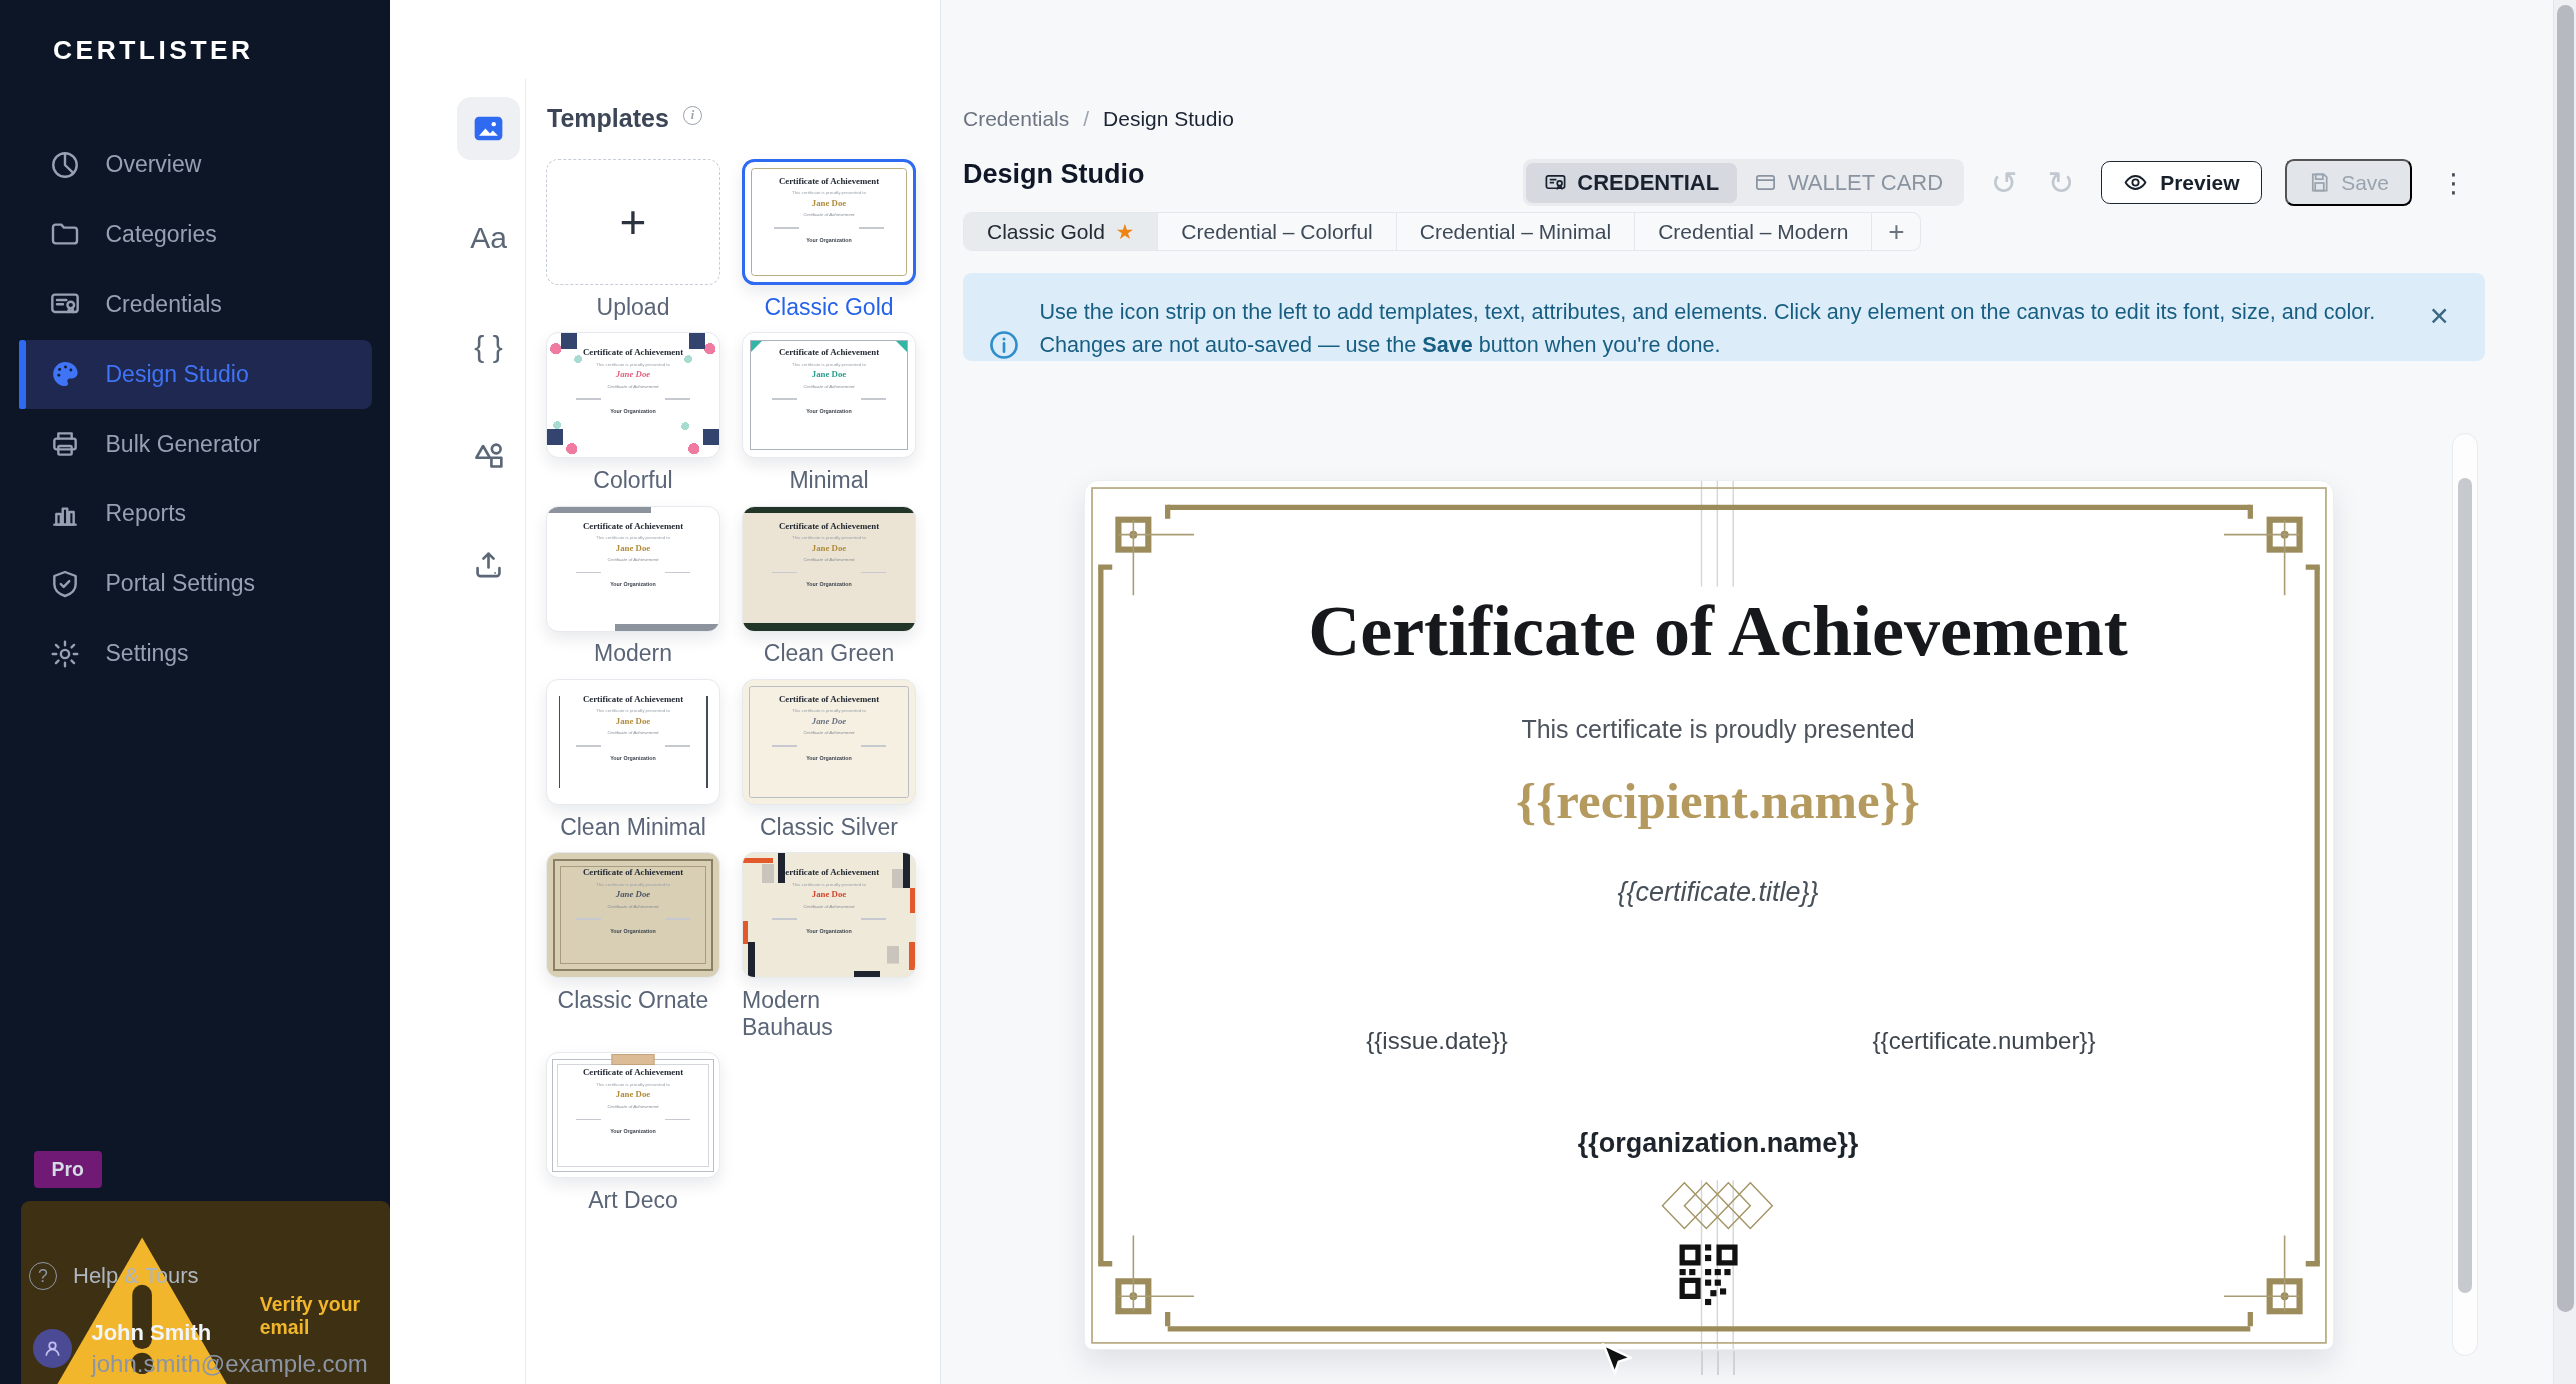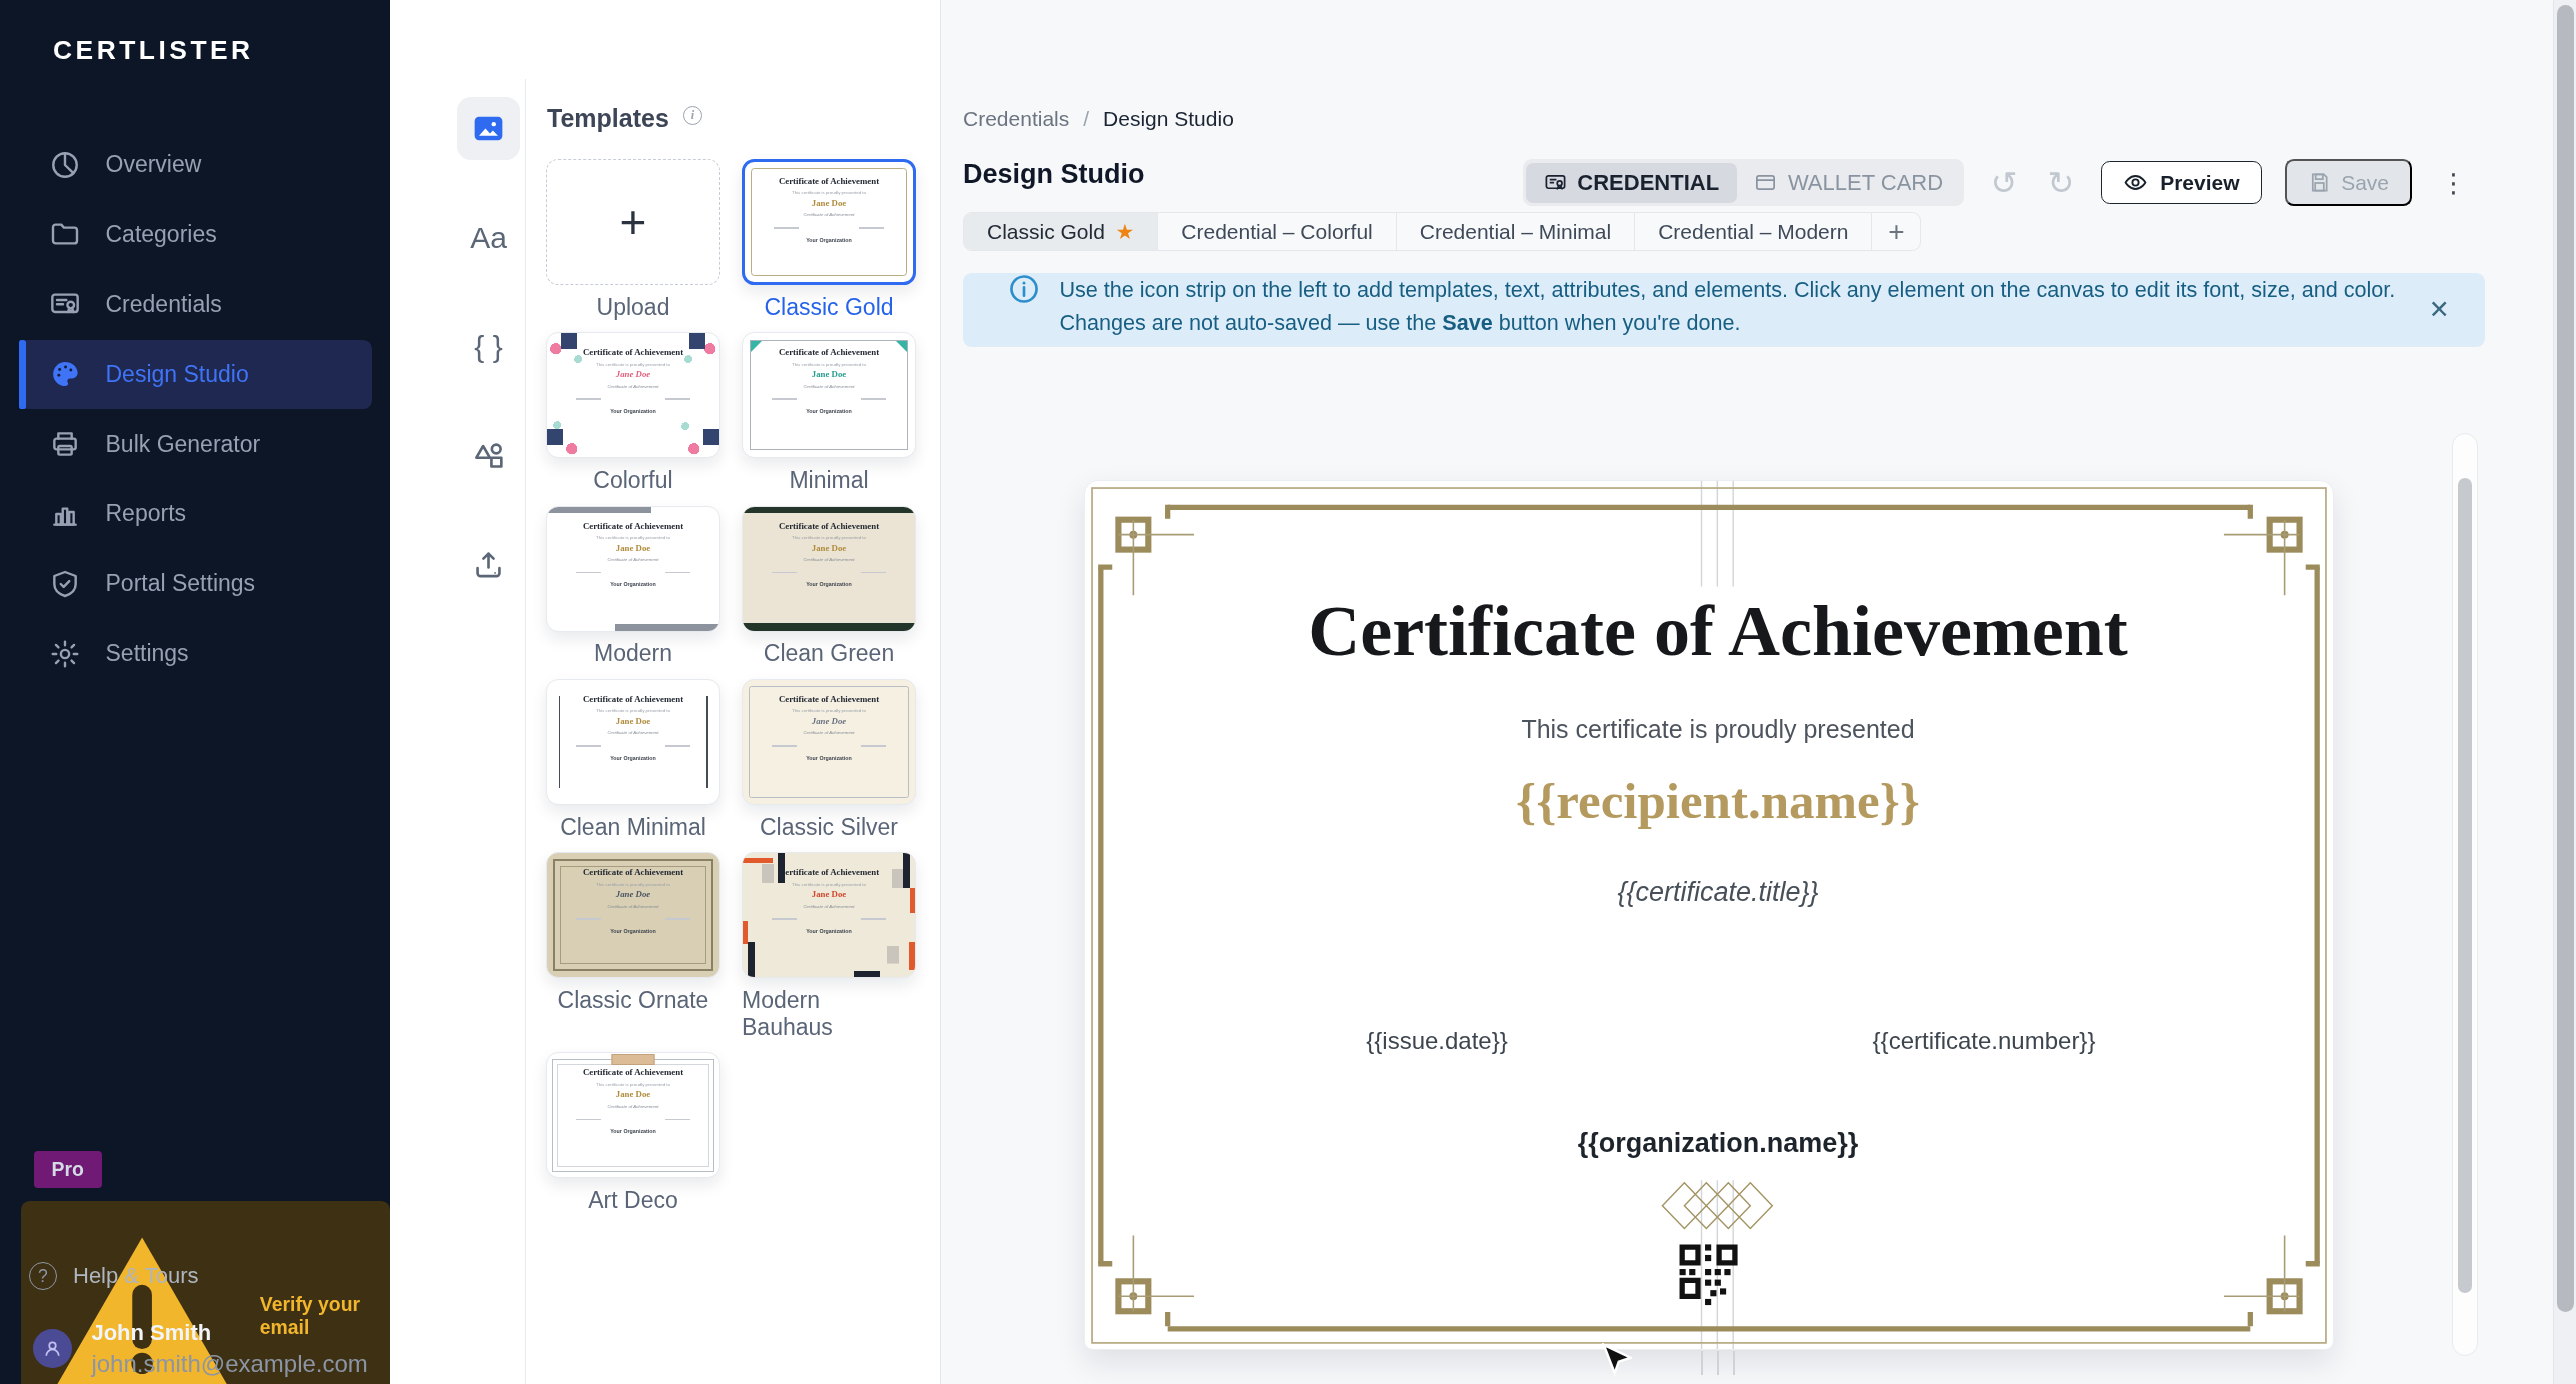--- a/index.html
+++ b/index.html
@@ -111,21 +111,21 @@
   .btn-save { display:flex; align-items:center; gap:10.6px; background:#e2e6ea; border-radius:8.8px; padding:9.7px 21px; font-size:21px; color:#9aa4ae; }
   .btn-save .ic { width:23px; height:23px; }
   .kebab { font-size:26.4px; color:#3f4852; letter-spacing:0; padding:0 5.3px; }
 
   .tabs { position:absolute; left:963px; top:212px; display:flex; border:0.9px solid #e4e7eb; border-radius:8.8px; overflow:hidden; background:#f8f9fb; }
   .tab { display:flex; align-items:center; gap:10.6px; padding:0 23px; height:37px; font-size:21px; color:#3f4a59; border-right:0.9px solid #e4e7eb; }
   .tab.active { background:#e8ebee; color:#222b36; }
   .tab .star { color:var(--star); font-size:21px; }
   .tab-add { width:48px; display:grid; place-items:center; font-size:28px; color:#6a737e; height:37px; }
 
-  .banner { position:absolute; left:963px; top:273px; width:1522px; height:74px; background:var(--banner-bg); border-radius:8.8px; display:flex; align-items:flex-start;padding-left:20px; }
+  .banner { position:absolute; left:963px; top:273px; width:1522px; height:88px; background:var(--banner-bg); border-radius:8.8px; display:flex; align-items:flex-end; }
   .banner .info-ic { flex:0 0 32px; width:32px; height:32px; margin:0 19.4px 0 25px; }
   .banner-text { font-size:21.6px; line-height:33px; color:var(--banner-text); width:1374px; }
   .banner-text b { font-weight:700; }
   .banner-close { position:absolute; right:30px; top:50%; transform:translateY(-50%); font-size:25px; color:#3a6880; padding:5.3px; }
 
   
   .cert-card { position:absolute; left:1084px; top:480px; width:1250px; height:870px; background:#fff; border-radius:14px 14px 8.8px 8.8px; box-shadow:0 12.3px 30px rgba(15,23,42,.10); border:0.9px solid #eceef1; overflow:hidden; }
   .cert-svg { position:absolute; inset:0; }
   .c-text { position:absolute; left:633px; transform:translateX(-50%); white-space:nowrap; }
   .c-title { top:109px; font-family:"Liberation Serif",serif; font-weight:700; font-size:72px; color:#17181c; }

